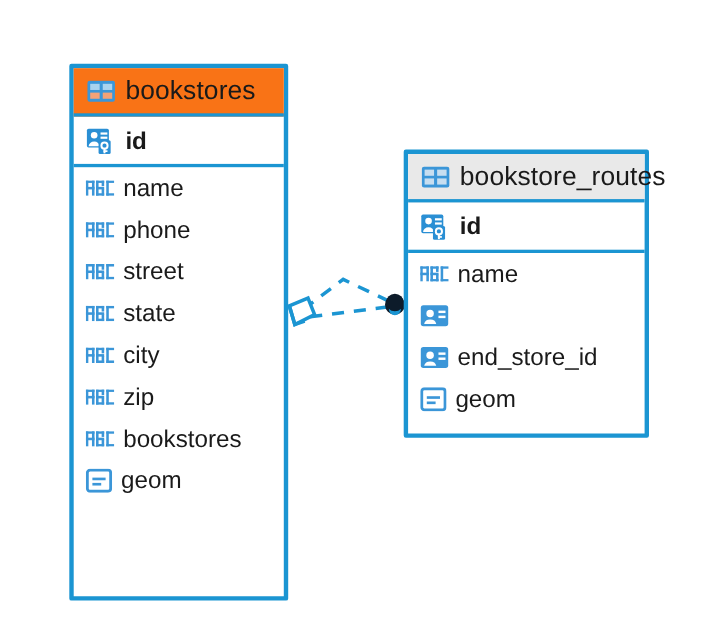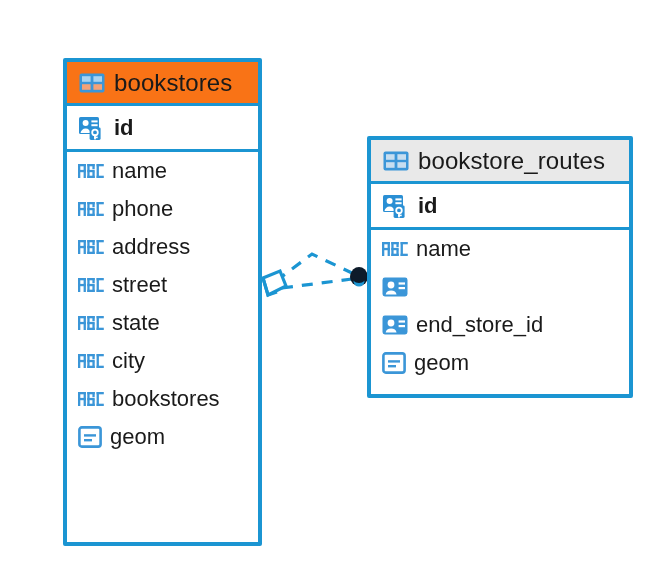--- a/index.html
+++ b/index.html
@@ -186,42 +186,20 @@
                 <rect x="14.4" y="7.6" width="2.3" height="6.4"></rect>
               <rect x="18.6" y="0" width="2.3" height="14"></rect>
               <rect x="18.6" y="0" width="7.2" height="2.3"></rect>
                 <rect x="18.6" y="11.7" width="7.2" height="2.3"></rect>
             </g>
           </svg>
         </span>
         <span class="field-name">phone</span>
       </div>
 
-      <div class="field-row">
-        <span class="icon icon-abc">
-          <svg viewBox="0 0 26 14" width="26" height="14">
-            <g fill="#3b96d8">
-              <rect x="0" y="0" width="2.3" height="14"></rect>
-                <rect x="5.6" y="0" width="2.3" height="14"></rect>
-              <rect x="0" y="0" width="7.9" height="2.3"></rect>
-                <rect x="0" y="5.9" width="7.9" height="2.3"></rect>
-              <rect x="9.3" y="0" width="2.3" height="14"></rect>
-              <rect x="9.3" y="0" width="7.4" height="2.3"></rect>
-                <rect x="9.3" y="5.9" width="7.4" height="2.3"></rect>
-              <rect x="9.3" y="11.7" width="7.4" height="2.3"></rect>
-              <rect x="14.4" y="0" width="2.3" height="5.2"></rect>
-                <rect x="14.4" y="7.6" width="2.3" height="6.4"></rect>
-              <rect x="18.6" y="0" width="2.3" height="14"></rect>
-              <rect x="18.6" y="0" width="7.2" height="2.3"></rect>
-                <rect x="18.6" y="11.7" width="7.2" height="2.3"></rect>
-            </g>
-          </svg>
-        </span>
-        <span class="field-name">address</span>
-      </div>
 
       <div class="field-row">
         <span class="icon icon-abc">
           <svg viewBox="0 0 26 14" width="26" height="14">
             <g fill="#3b96d8">
               <rect x="0" y="0" width="2.3" height="14"></rect>
                 <rect x="5.6" y="0" width="2.3" height="14"></rect>
               <rect x="0" y="0" width="7.9" height="2.3"></rect>
                 <rect x="0" y="5.9" width="7.9" height="2.3"></rect>
               <rect x="9.3" y="0" width="2.3" height="14"></rect>
@@ -278,20 +256,42 @@
                 <rect x="14.4" y="7.6" width="2.3" height="6.4"></rect>
               <rect x="18.6" y="0" width="2.3" height="14"></rect>
               <rect x="18.6" y="0" width="7.2" height="2.3"></rect>
                 <rect x="18.6" y="11.7" width="7.2" height="2.3"></rect>
             </g>
           </svg>
         </span>
         <span class="field-name">city</span>
       </div>
 
+      <div class="field-row">
+        <span class="icon icon-abc">
+          <svg viewBox="0 0 26 14" width="26" height="14">
+            <g fill="#3b96d8">
+              <rect x="0" y="0" width="2.3" height="14"></rect>
+                <rect x="5.6" y="0" width="2.3" height="14"></rect>
+              <rect x="0" y="0" width="7.9" height="2.3"></rect>
+                <rect x="0" y="5.9" width="7.9" height="2.3"></rect>
+              <rect x="9.3" y="0" width="2.3" height="14"></rect>
+              <rect x="9.3" y="0" width="7.4" height="2.3"></rect>
+                <rect x="9.3" y="5.9" width="7.4" height="2.3"></rect>
+              <rect x="9.3" y="11.7" width="7.4" height="2.3"></rect>
+              <rect x="14.4" y="0" width="2.3" height="5.2"></rect>
+                <rect x="14.4" y="7.6" width="2.3" height="6.4"></rect>
+              <rect x="18.6" y="0" width="2.3" height="14"></rect>
+              <rect x="18.6" y="0" width="7.2" height="2.3"></rect>
+                <rect x="18.6" y="11.7" width="7.2" height="2.3"></rect>
+            </g>
+          </svg>
+        </span>
+        <span class="field-name">zip</span>
+      </div>
 
       <div class="field-row">
         <span class="icon icon-abc">
           <svg viewBox="0 0 26 14" width="26" height="14">
             <g fill="#3b96d8">
               <rect x="0" y="0" width="2.3" height="14"></rect>
                 <rect x="5.6" y="0" width="2.3" height="14"></rect>
               <rect x="0" y="0" width="7.9" height="2.3"></rect>
                 <rect x="0" y="5.9" width="7.9" height="2.3"></rect>
               <rect x="9.3" y="0" width="2.3" height="14"></rect>
@@ -316,21 +316,21 @@
             <rect x="6" y="8.2" width="12" height="2.4" fill="#3b96d8"></rect>
             <rect x="6" y="13" width="8" height="2.4" fill="#3b96d8"></rect>
           </svg>
         </span>
         <span class="field-name">geom</span>
       </div>
 
     </div>
   </div>
 
-  <div class="entity" style="left:367px; top:136px; width:266px; height:262px;">
+  <div class="entity" style="left:367px; top:136px; width:223px; height:262px;">
     <div class="entity-header plain">
       <span class="icon icon-table">
         <svg viewBox="0 0 26 20" width="26" height="20">
           <rect x="0.5" y="0.5" width="25" height="19" rx="2" fill="#3b96d8"></rect>
           <rect x="3" y="3.2" width="8.6" height="5.6" fill="#c7def0"></rect>
           <rect x="14.4" y="3.2" width="8.6" height="5.6" fill="#c7def0"></rect>
           <rect x="3" y="11.2" width="8.6" height="5.6" fill="#c7def0"></rect>
           <rect x="14.4" y="11.2" width="8.6" height="5.6" fill="#c7def0"></rect>
         </svg>
       </span>

